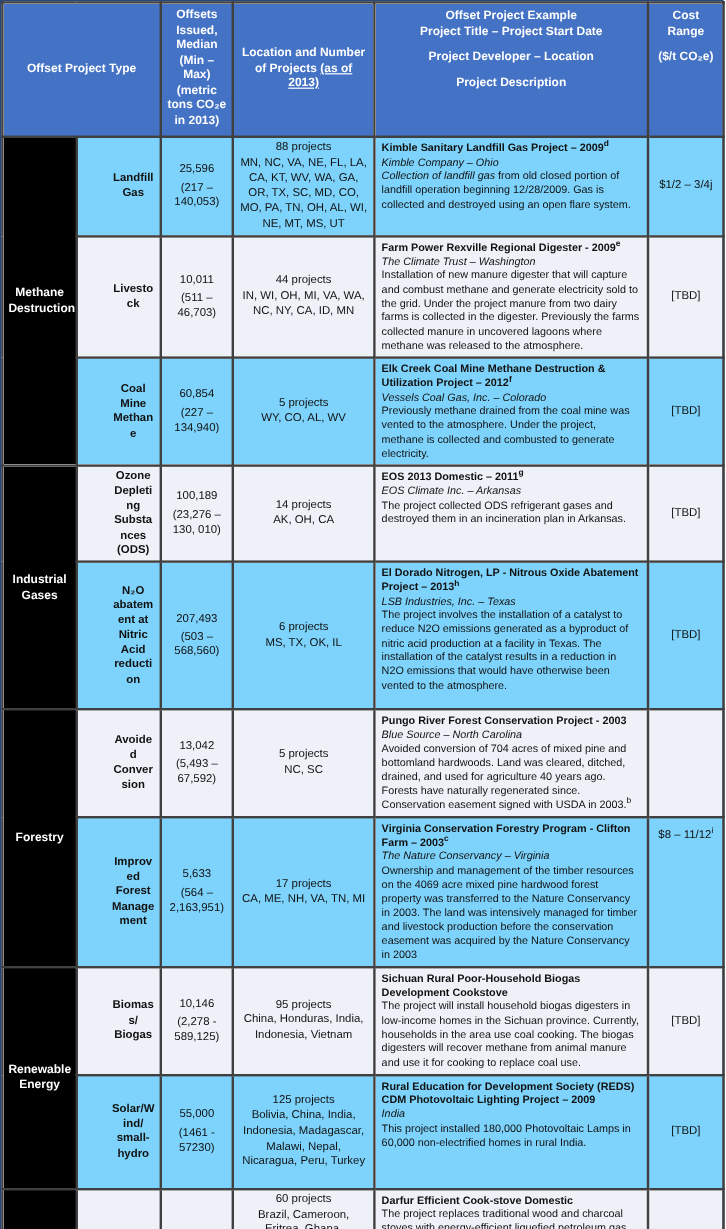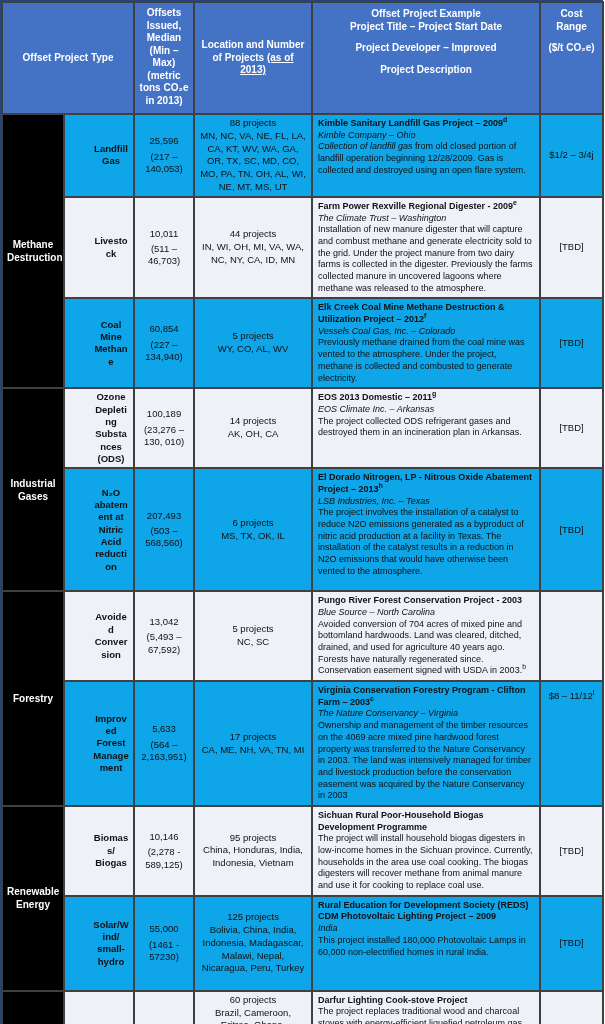--- a/index.html
+++ b/index.html
@@ -44,21 +44,21 @@
   td.cat {
     background:#000000;
     color:#ffffff;
     font-weight:bold;
     font-size:10px;
     text-align:center;
     vertical-align:middle;
     line-height:1.3;
   }
   
-  tr.band-a td.data { background:#0ea5e9; }
+  tr.band-a td.data { background:#7dd3fc; }
   tr.band-b td.data { background:#EFF1F8; }
   td.type-cell {
     font-weight:bold;
     font-size:9.5px;
     text-align:center;
     vertical-align:middle;
     line-height:1.3;
     overflow-wrap:anywhere;
     padding-left:28px;
   }
@@ -111,21 +111,21 @@
   </colgroup>
 
   <tbody>
         <tr style="height:112px">
     <th colspan="2" class="h-type"><span>Offset Project Type</span></th>
     <th class="h-offsets"><span>Offsets Issued, Median (Min – Max) (metric tons CO₂e in 2013)</span></th>
     <th class="h-loc"><span>Location and Number of Projects </span><span class="ul">(as of 2013)</span></th>
     <th class="h-ex">
       <div>Offset Project Example</div>
       <div>Project Title – Project Start Date</div>
-      <div class="gap">Project Developer – Improved</div>
+      <div class="gap">Project Developer – Location</div>
       <div class="gap">Project Description</div>
     </th>
     <th class="h-cost">
       <div>Cost Range</div>
       <div class="gap">($/t CO₂e)</div>
     </th>
   </tr>
 
   <tr class="band-a" style="height:80px">
     <td class="cat" rowspan="3"><span>Methane Destruction</span></td>
@@ -261,21 +261,21 @@
     <td class="data type-cell"><span>Biomass/ Biogas</span></td>
     <td class="data num-cell">
             <div>10,146</div>
             <div class="range">(2,278 - 589,125)</div>
           </td>
     <td class="data loc-cell">
             <div>95 projects</div>
             <div>China, Honduras, India, Indonesia, Vietnam</div>
           </td>
     <td class="data ex-cell">
-      <div class="ex-title"><span>Sichuan Rural Poor-Household Biogas Development Programme</span></div>
+      <div class="ex-title"><span>Sichuan Rural Poor-Household Biogas Development Cookstove</span></div>
 
       <div class="ex-desc"><span>The project will install household biogas digesters in low-income homes in the Sichuan province. Currently, households in the area use coal cooking. The biogas digesters will recover methane from animal manure and use it for cooking to replace coal use.</span></div>
     </td>
     <td class="data cost-cell"><span>[TBD]</span></td>
   </tr>
 
   <tr class="band-a" style="height:95px">
     <td class="data type-cell"><span>Solar/Wind/ small-hydro</span></td>
     <td class="data num-cell">
             <div>55,000</div>
@@ -298,21 +298,21 @@
     <td class="data type-cell"><span>Improved Cookstove</span></td>
     <td class="data num-cell">
             <div>26,696</div>
             <div class="range">(4,000 – 3,194,906)</div>
           </td>
     <td class="data loc-cell">
             <div>60 projects</div>
             <div>Brazil, Cameroon, Eritrea, Ghana, Guatemala, Honduras, India, Kenya, Lesotho, Mali, Mongolia, Nepal, Nigeria, Peru, Rwanda, South Africa, Sudan, Tanzania, Uganda</div>
           </td>
     <td class="data ex-cell">
-      <div class="ex-title"><span>Darfur Lighting Cook-stove Project</span></div>
+      <div class="ex-title"><span>Darfur Efficient Cook-stove Domestic</span></div>
 
       <div class="ex-desc"><span>The project replaces traditional wood and charcoal stoves with energy-efficient liquefied petroleum gas (LPG) cook stoves.</span></div>
     </td>
     <td class="data cost-cell"><span>$8 - 12</span></td>
   </tr>
 </tbody>
     </table>
 </div>
 
 </body></html>

